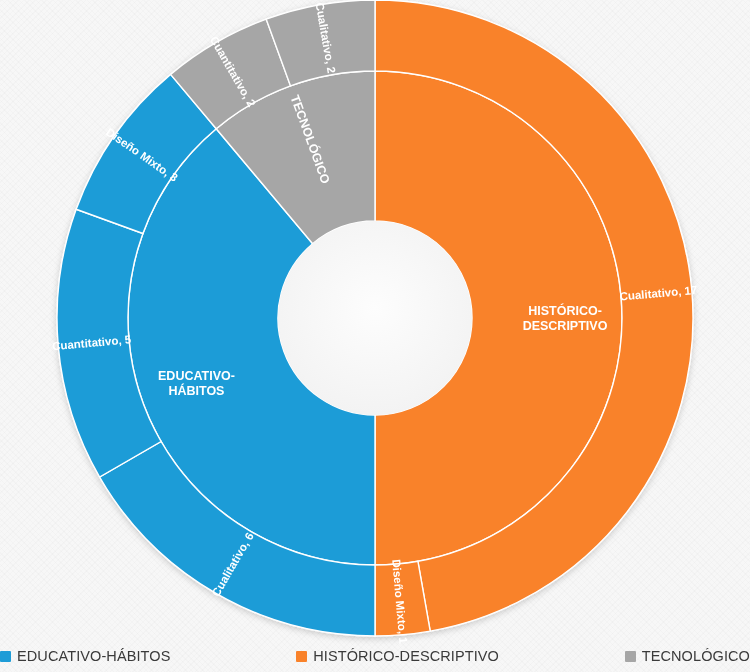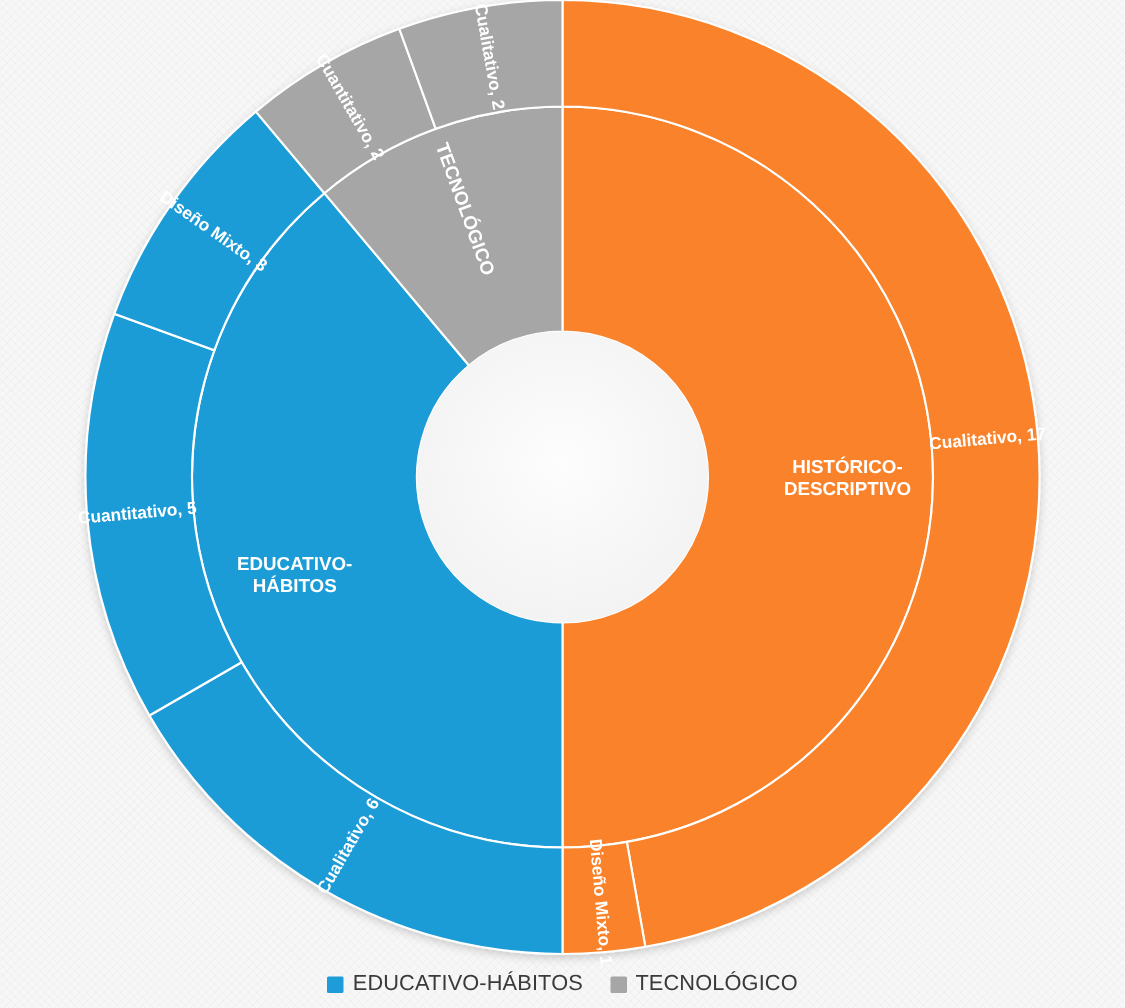--- a/index.html
+++ b/index.html
@@ -27,21 +27,21 @@
     font-weight:bold;
     paint-order:stroke;
   }
   .outer-label{font-size:11.5px;}
   .inner-label{font-size:12.5px;}
   .legend{
     position:absolute;
     left:0;right:0;
     bottom:8px;
     display:flex;
-    justify-content:center;
+    justify-content:space-between;
     align-items:center;
     gap:18px;
   }
   .legend-item{
     display:flex;
     align-items:center;
     gap:6px;
   }
   .legend-swatch{
     width:11px;height:11px;
@@ -99,16 +99,20 @@
       </g>
   </svg>
 </div>
 
 <div class="legend" id="legend">
     <div class="legend-item">
       <span class="legend-swatch" style="background: rgb(30, 156, 215);"></span>
       <span class="legend-text">EDUCATIVO-HÁBITOS</span>
     </div>
     <div class="legend-item">
+      <span class="legend-swatch" style="background: rgb(249, 130, 42);"></span>
+      <span class="legend-text">HISTÓRICO-DESCRIPTIVO</span>
+    </div>
+    <div class="legend-item">
       <span class="legend-swatch" style="background: rgb(166, 166, 166);"></span>
       <span class="legend-text">TECNOLÓGICO</span>
     </div>
   </div>
 
 </body></html>

